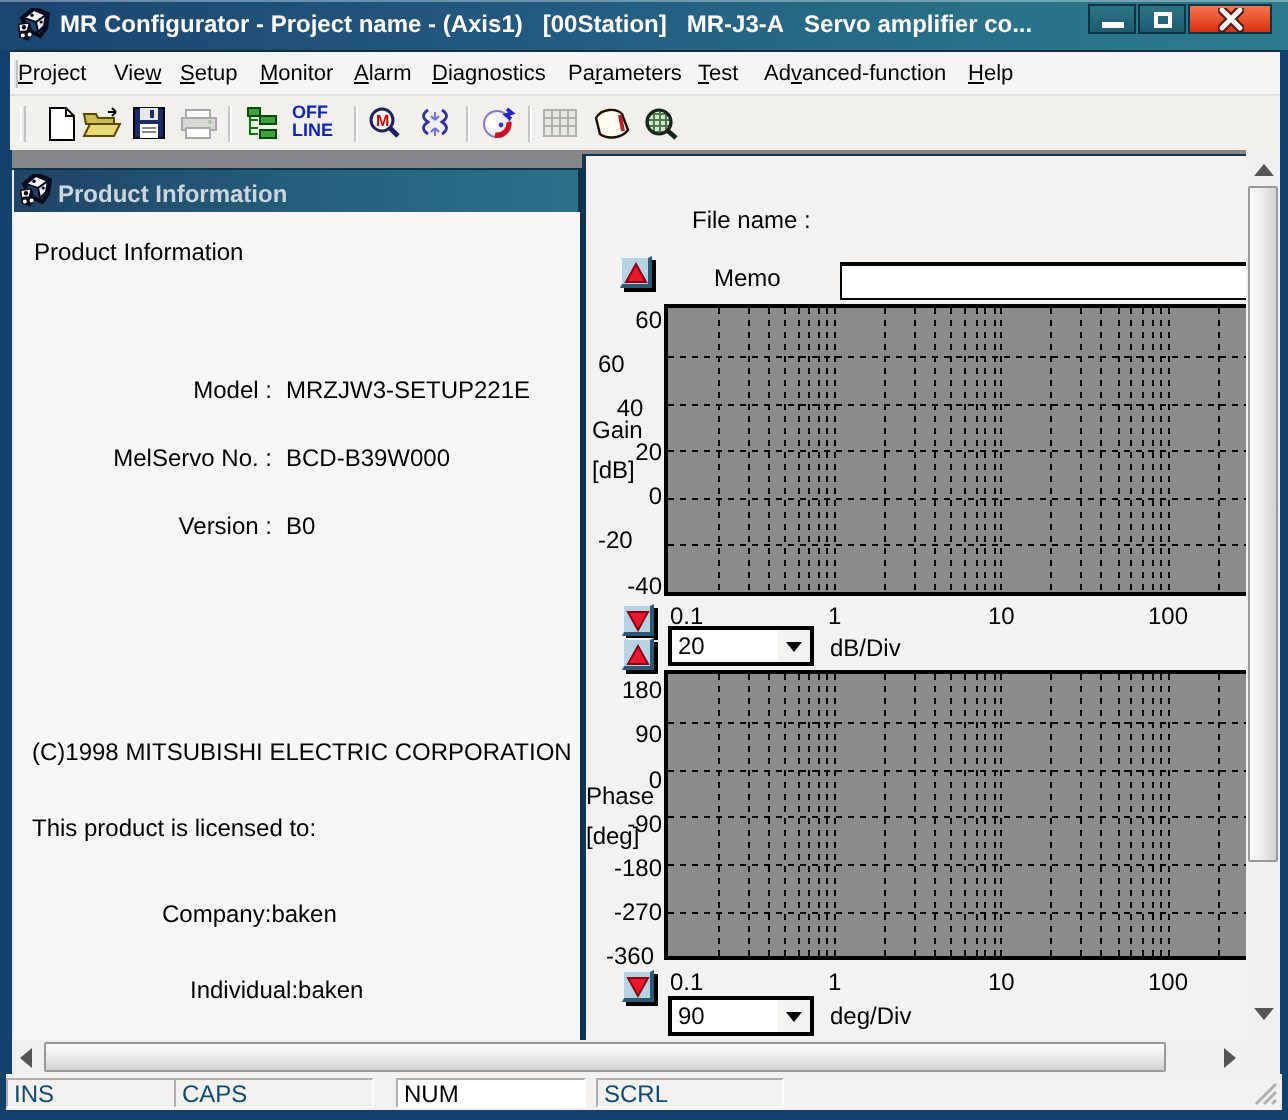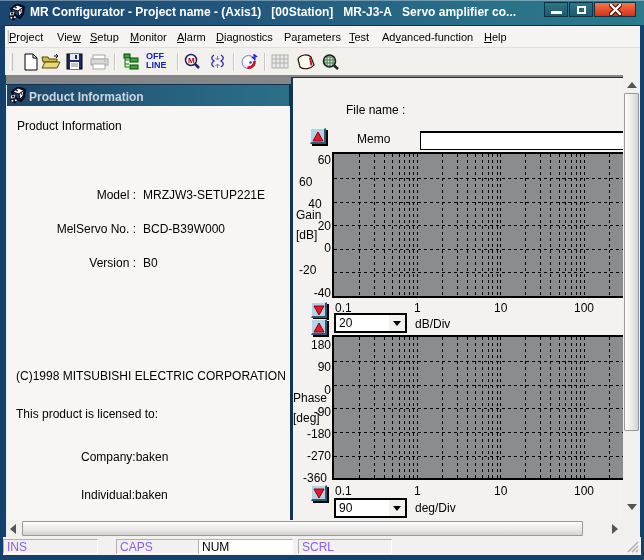--- a/index.html
+++ b/index.html
@@ -71,21 +71,21 @@
 
 #vscroll { position:absolute; left:617px; top:0; width:17px; height:462px; background:#f1f0ee; }
 #vscroll .thumb { position:absolute; left:1px; top:18px; width:15px; height:338px;
   background:linear-gradient(90deg,#fdfdfd,#e8e7e5 60%,#d2d1cf); border:1px solid #9a9998; border-radius:1px; }
 #hscroll { position:absolute; left:0; top:445px; width:617px; height:17px; background:#f1f0ee; }
 #hscroll .thumb { position:absolute; left:16px; top:1px; width:561px; height:15px;
   background:linear-gradient(#fdfdfd,#e8e7e5 60%,#d2d1cf); border:1px solid #9a9998; border-radius:1px; }
 
 
 #statusbar { position:absolute; left:3px; top:537px; width:638px; height:18px; background:#f2f1ef; }
-.spanel { position:absolute; top:2px; height:15px; border:1px solid #b0afad; border-right-color:#fff; border-bottom-color:#fff; background:#f2f1ef; padding-left:3px; padding-top:0px; color:#8b5cf6; font-size:12px; }
+.spanel { position:absolute; top:2px; height:15px; border:1px solid #b0afad; border-right-color:#fff; border-bottom-color:#fff; background:#f2f1ef; padding-left:3px; padding-top:0px; color:#0c4a6e; font-size:12px; }
 #grip { position:absolute; right:2px; top:3px; width:13px; height:13px; }
 </style>
 </head>
 <body>
 <svg width="0" height="0" style="position:absolute">
 <defs>
 <g id="dice">
   <polygon points="9,0 16,3 15,10 12,14 6,11 3,5" fill="none" stroke="#0a0a1e" stroke-width="2"></polygon>
   <polygon points="9,1 15,3.5 10,7 4,5" fill="#fff" stroke="#0a0a1e"></polygon>
   <polygon points="10,7 15,3.5 14,9 11,12" fill="#e8e8ee" stroke="#0a0a1e"></polygon>
@@ -235,21 +235,21 @@
       <div class="pit" style="left:10px;top:14px">Product Information</div>
       <div class="pit" style="left:0;top:83px;width:129px;text-align:right">Model :</div>
       <div class="pit" style="left:136px;top:83px">MRZJW3-SETUP221E</div>
       <div class="pit" style="left:0;top:117px;width:129px;text-align:right">MelServo No. :</div>
       <div class="pit" style="left:136px;top:117px">BCD-B39W000</div>
       <div class="pit" style="left:0;top:151px;width:129px;text-align:right">Version :</div>
       <div class="pit" style="left:136px;top:151px">B0</div>
       <div class="pit" style="left:9px;top:264px">(C)1998 MITSUBISHI ELECTRIC CORPORATION</div>
       <div class="pit" style="left:9px;top:302px">This product is licensed to:</div>
       <div class="pit" style="left:74px;top:345px">Company:baken</div>
-      <div class="pit" style="left:74px;top:383px">Individual:baken</div>
+      <div class="pit" style="left:88px;top:383px">Individual:baken</div>
     </div>
   </div>
 
   <div id="mawin">
     <div class="mat" style="left:53px;top:26px">File name :</div>
     <div class="rbtn" style="left:17px;top:50px">
         <svg width="12" height="11">
           <polygon points="6,1 11,10 1,10" fill="#e8192d" stroke="#8c0010"></polygon>
         </svg>
       </div>
@@ -424,19 +424,19 @@
       </svg>
     <div class="thumb"></div>
     <svg class="abs" style="left:606px;top:4px" width="6" height="10">
         <polygon points="0,0 0,10 6,5" fill="#555"></polygon>
       </svg>
   </div>
 </div>
 
 <div id="statusbar">
   <div class="spanel" style="left:0px;width:95px">INS</div>
-  <div class="spanel" style="left:113px;width:100px">CAPS</div>
+  <div class="spanel" style="left:84px;width:100px">CAPS</div>
   <div class="spanel" style="left:195px;width:95px;color:#000;background:#fff">NUM</div>
   <div class="spanel" style="left:295px;width:94px">SCRL</div>
   <svg id="grip" width="13" height="13">
       <path d="M12 2 L2 12 M12 6 L6 12 M12 10 L10 12" stroke="#b0afac" stroke-width="1.5"></path>
     </svg>
 </div>
 
 </body></html>

